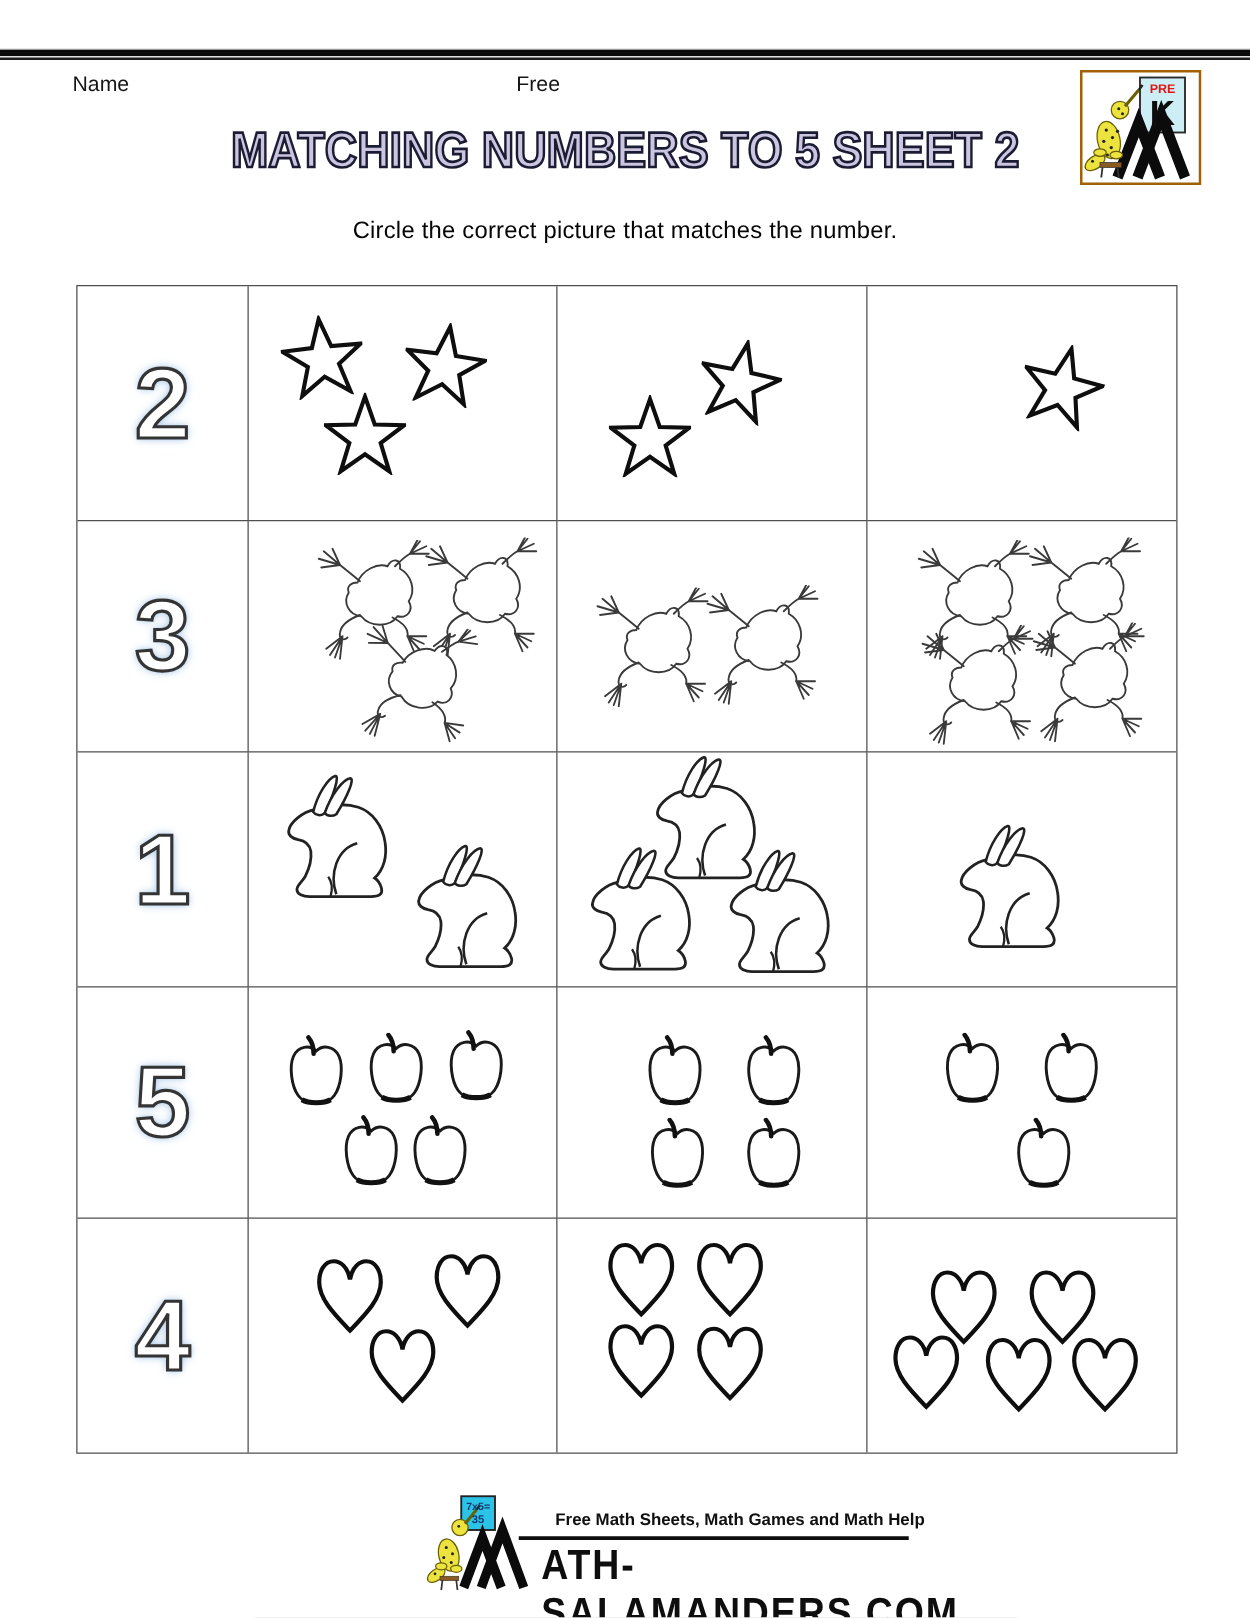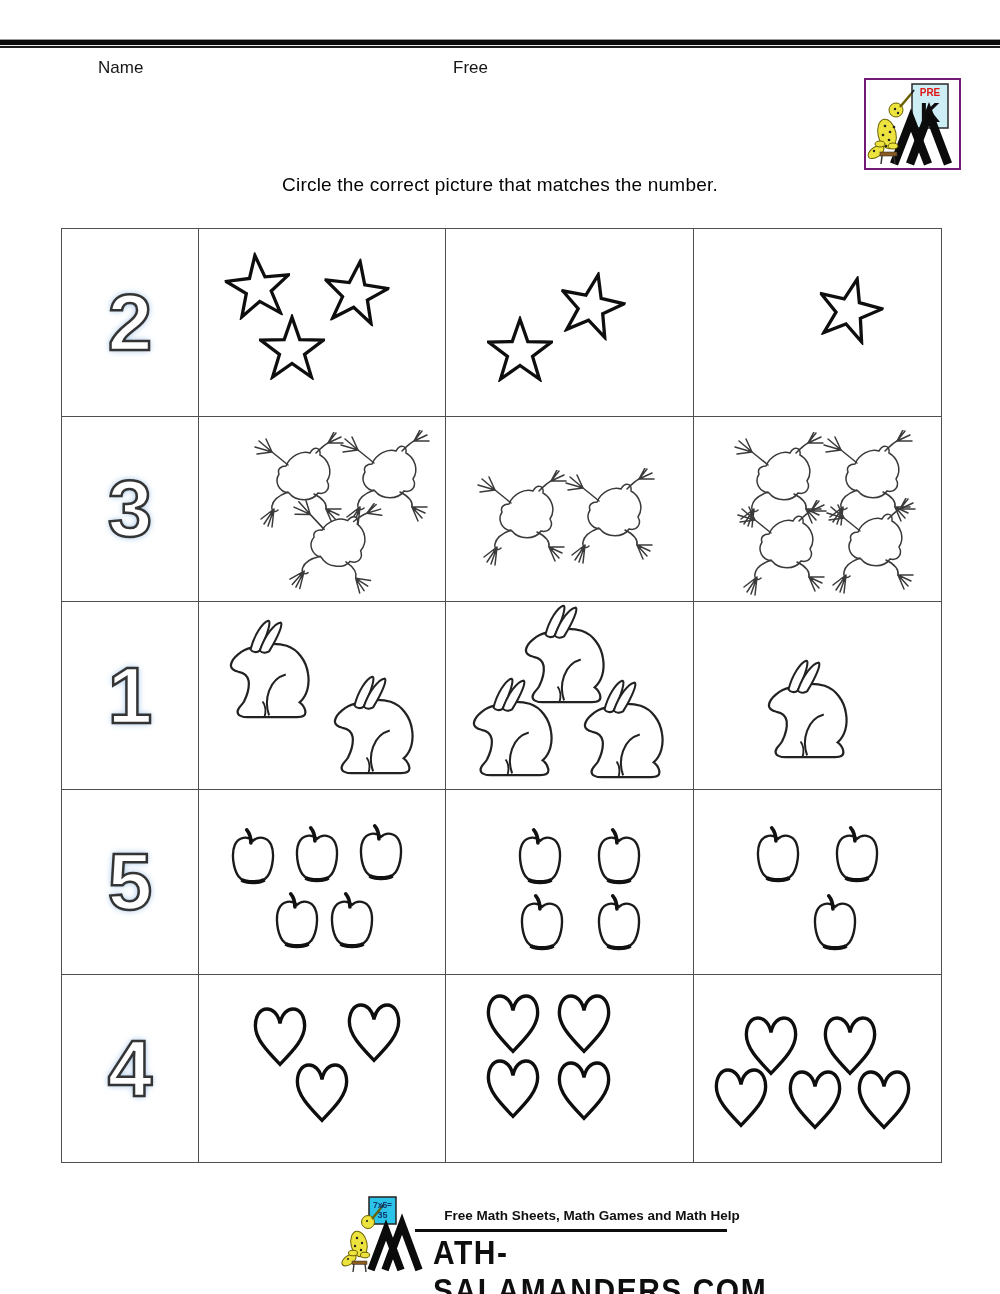--- a/index.html
+++ b/index.html
@@ -6,27 +6,27 @@
   #page{position:relative;width:1000px;height:1294px;background:#ffffff;overflow:hidden;
         font-family:"Liberation Sans", sans-serif;}
 
   
   .top-bar{position:absolute;left:0;top:39px;width:100%;height:10px;}
   .top-bar .l1{height:1px;background:#9a9a9a;}
   .top-bar .l2{height:5px;background:#0a0a0a;}
   .top-bar .l3{height:1px;background:#e9e9e9;}
   .top-bar .l4{height:2px;background:#1c1c1c;}
 
-  .field-label{position:absolute;top:58px;font-size:17px;color:#151515;margin-left:40px;}
+  .field-label{position:absolute;top:58px;font-size:17px;color:#151515;}
   #name-label{left:58px;}
   #date-label{left:413px;}
 
   
   .logo-box{position:absolute;left:864px;top:56px;width:97px;height:92px;background:#fff;
-            border:2px solid #701a75;box-sizing:border-box;margin-top:22px;}
+            border:2px solid #a16207;box-sizing:border-box;}
 
   
   .title-wrap{position:absolute;left:0;top:100px;width:100%;text-align:center;}
   .title-text{display:inline-block;font-size:37px;font-weight:bold;letter-spacing:0px;
               color:#cbc5df;-webkit-text-stroke:2px #1b1b33;transform:scale(.97,1.08);}
   .instruction{position:absolute;left:0;top:174px;width:100%;text-align:center;
                font-size:19px;color:#050505;letter-spacing:.2px;}
 
   
   .grid{position:absolute;left:61px;top:228px;display:grid;
@@ -135,20 +135,23 @@
           <circle cx="32" cy="33" r="1.2"></circle>
             <circle cx="8" cy="71" r="1.2"></circle>
             <circle cx="20" cy="66" r="1.2"></circle>
         </g>
       </g>
       <text x="64" y="16" font-size="10" font-weight="bold" fill="#e01616" text-anchor="middle">PRE</text>
       <text x="64" y="42" font-size="28" font-weight="bold" fill="#0d0d0d" text-anchor="middle" font-family="Liberation Serif, serif">K</text>
     </svg>
   </div>
 
+  <div class="title-wrap">
+    <span class="title-text">MATCHING NUMBERS TO 5 SHEET 2</span>
+  </div>
 
   <div class="instruction">Circle the correct picture that matches the number.</div>
 
   <div class="grid">
       <div class="cell num-cell">
         <span class="num">2</span>
       </div>
       <div class="cell pic-cell">
         <svg class="item item-star" style="left: 24%; top: 30%; transform: translate(-50%, -50%) rotate(-6deg);">
           <use href="#sym-star" xlink:href="#sym-star"></use>

